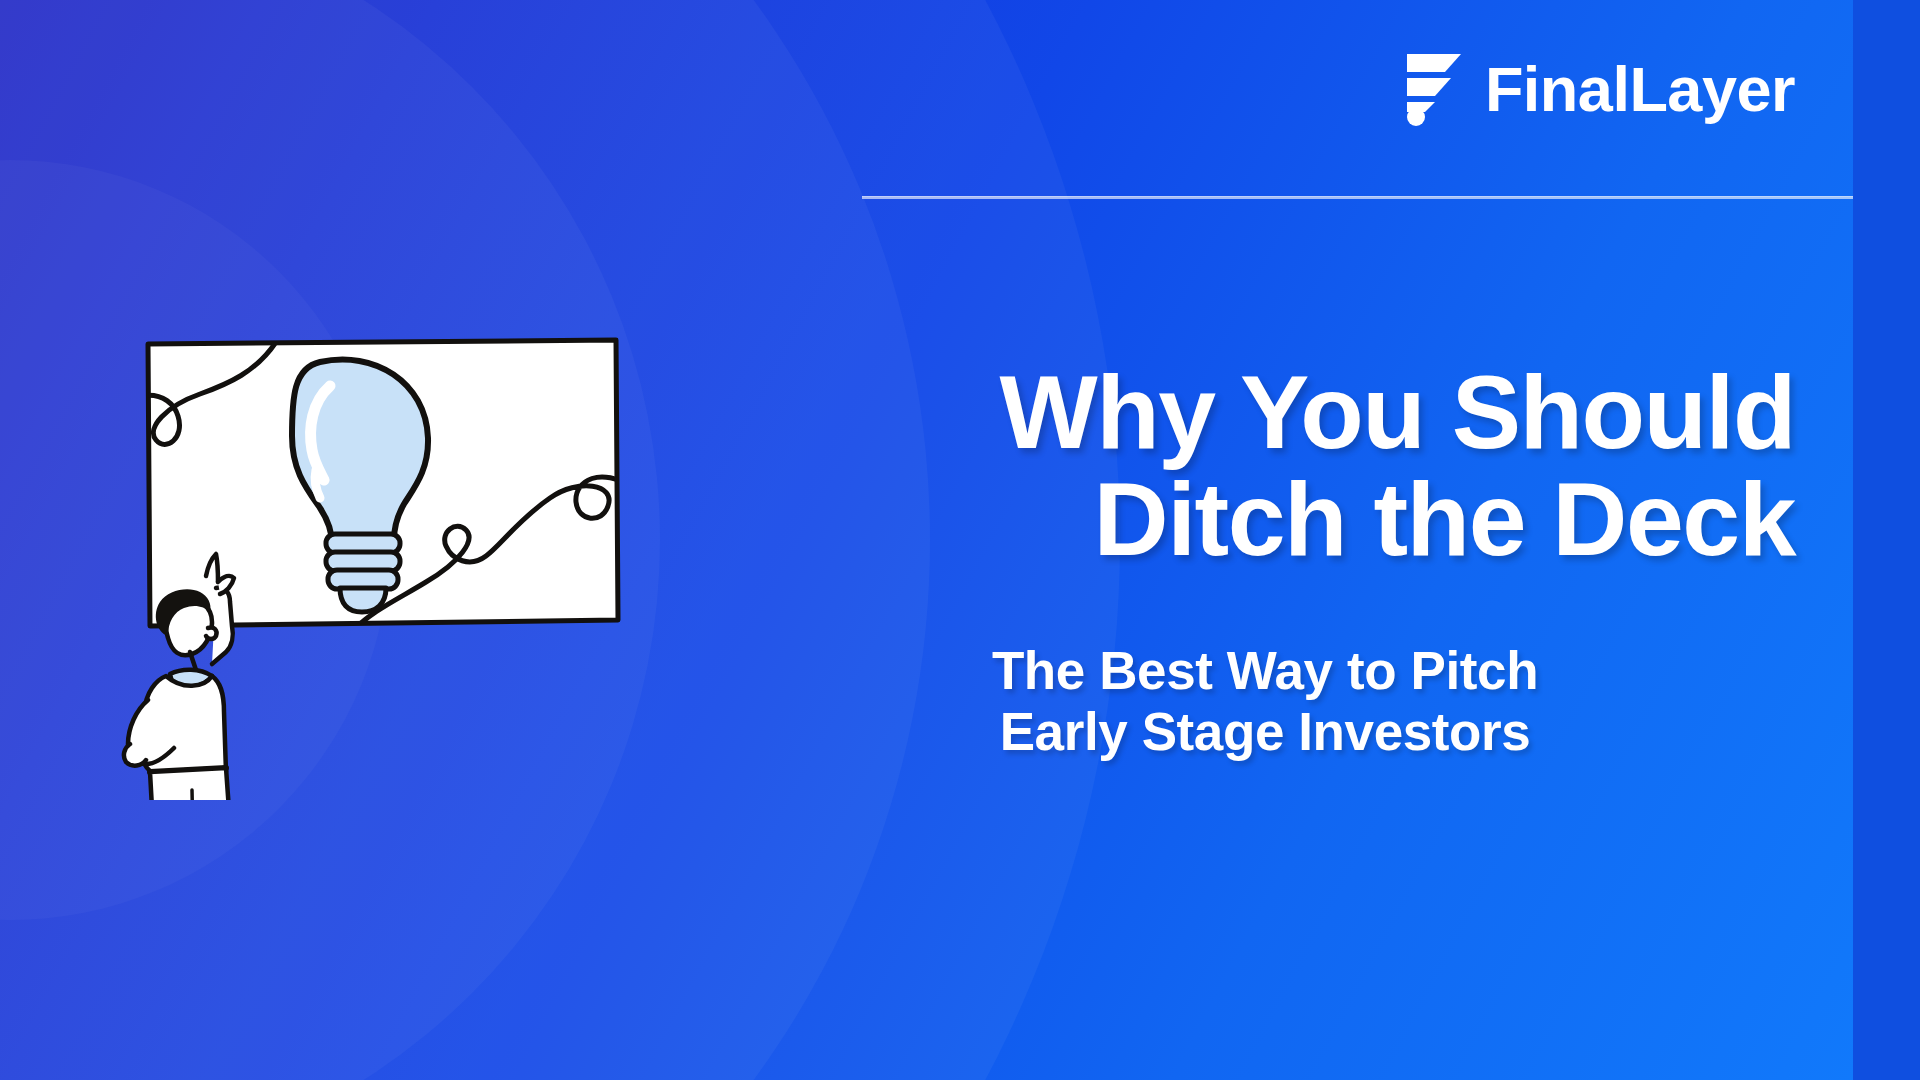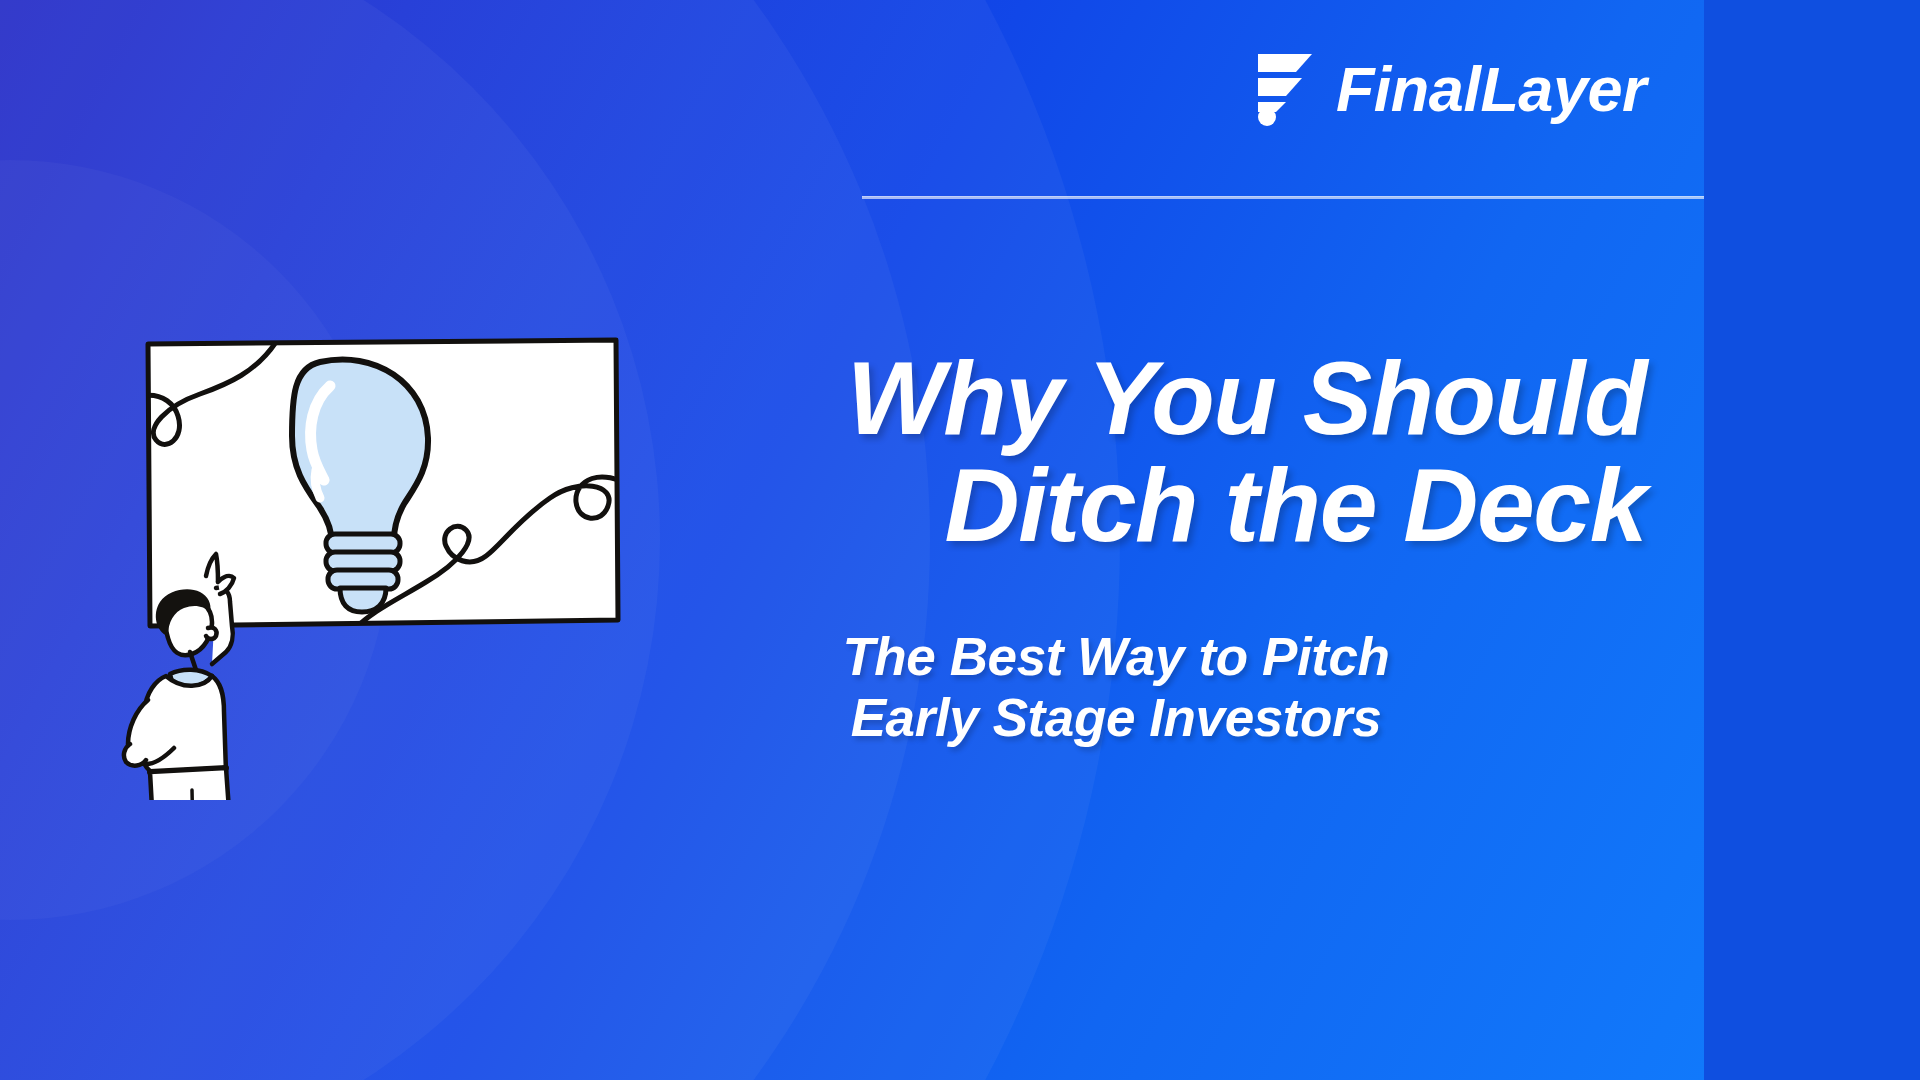--- a/index.html
+++ b/index.html
@@ -6,30 +6,29 @@
   * { margin:0; padding:0; box-sizing:border-box; }
   html, body {
     width:1920px; height:1080px;
     overflow:hidden;
     font-family:"Liberation Sans", sans-serif;
     background:#0f4fe0;
   }
 
   .slide {
     position:relative;
-    width:1704px; height:1080px;
+    width:1853px; height:1080px;
     overflow:hidden;
     background:
       linear-gradient(118deg,
         #1a21c4 0%,
         #1530d6 18%,
         #1147e8 45%,
         #1166f2 72%,
         #1179fb 100%);
-    font-style: italic;
   }
 
   
   .arc {
     position:absolute;
     border-radius:50%;
     pointer-events:none;
   }
   .arc-1 {
     width:2300px; height:2300px;
@@ -77,21 +76,21 @@
     top:196px;
     height:3px;
     background:rgba(255,255,255,0.62);
     border-top:1px solid rgba(255,255,255,0.30);
   }
 
   
   .text-col {
     position:absolute;
     right:58px;
-    top:345px;
+    top:359px;
     width:1060px;
     text-align:right;
   }
   .headline {
     color:#ffffff;
     font-size:104px;
     font-weight:700;
     line-height:1.03;
     letter-spacing:-1.5px;
     text-shadow:4px 5px 6px rgba(0,0,0,0.20);

